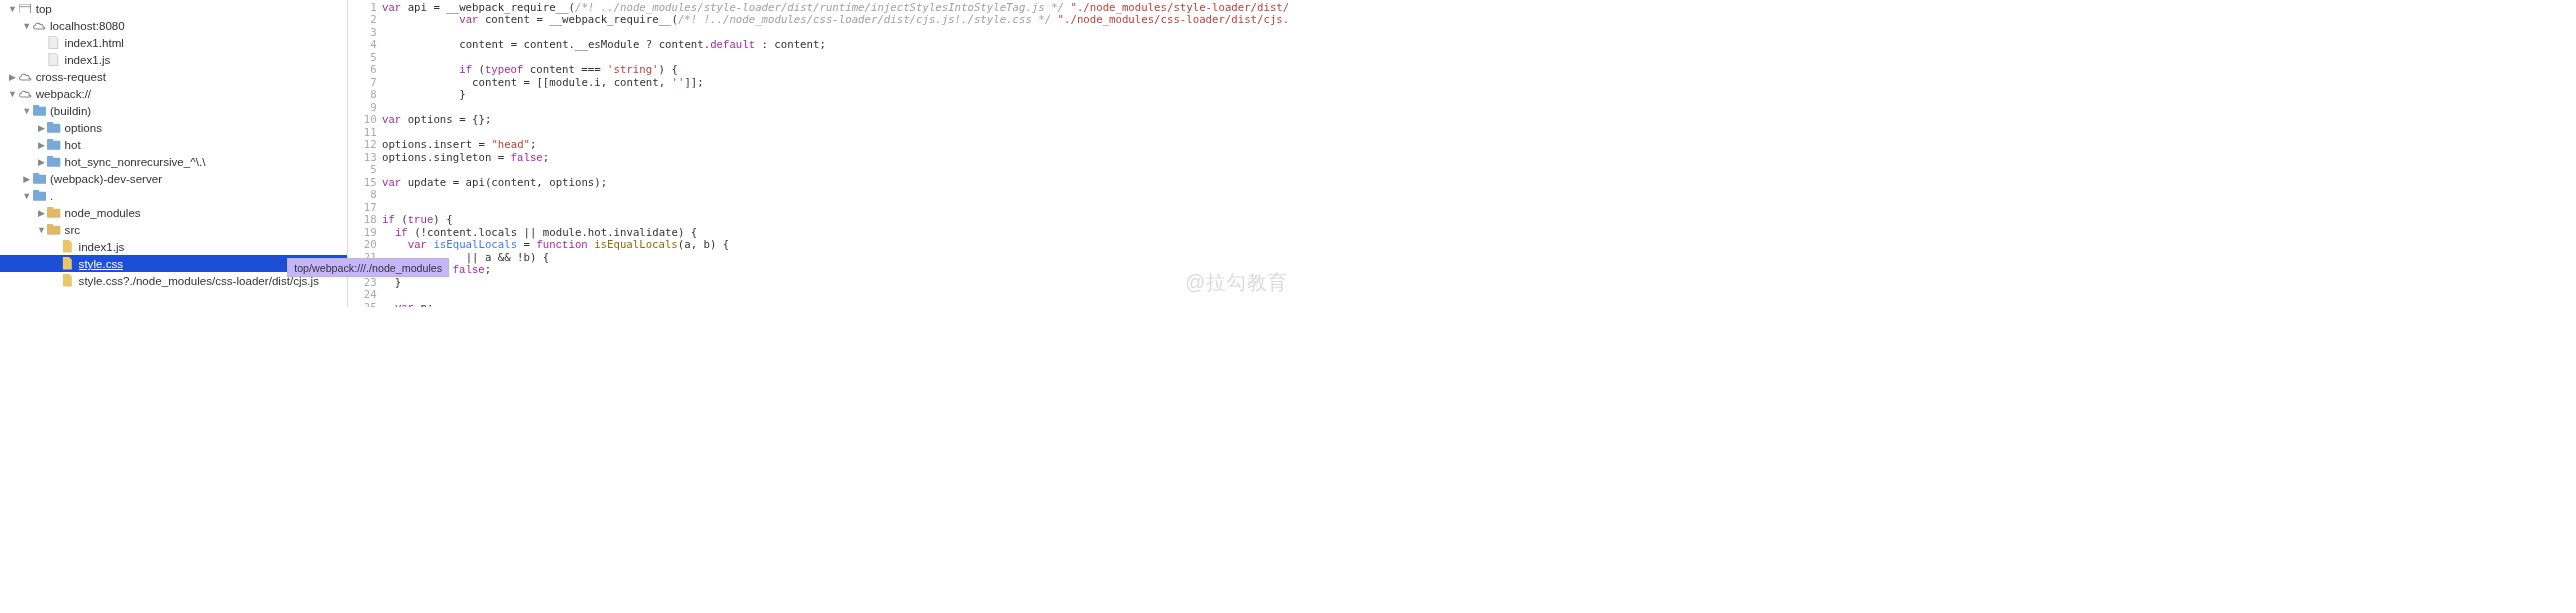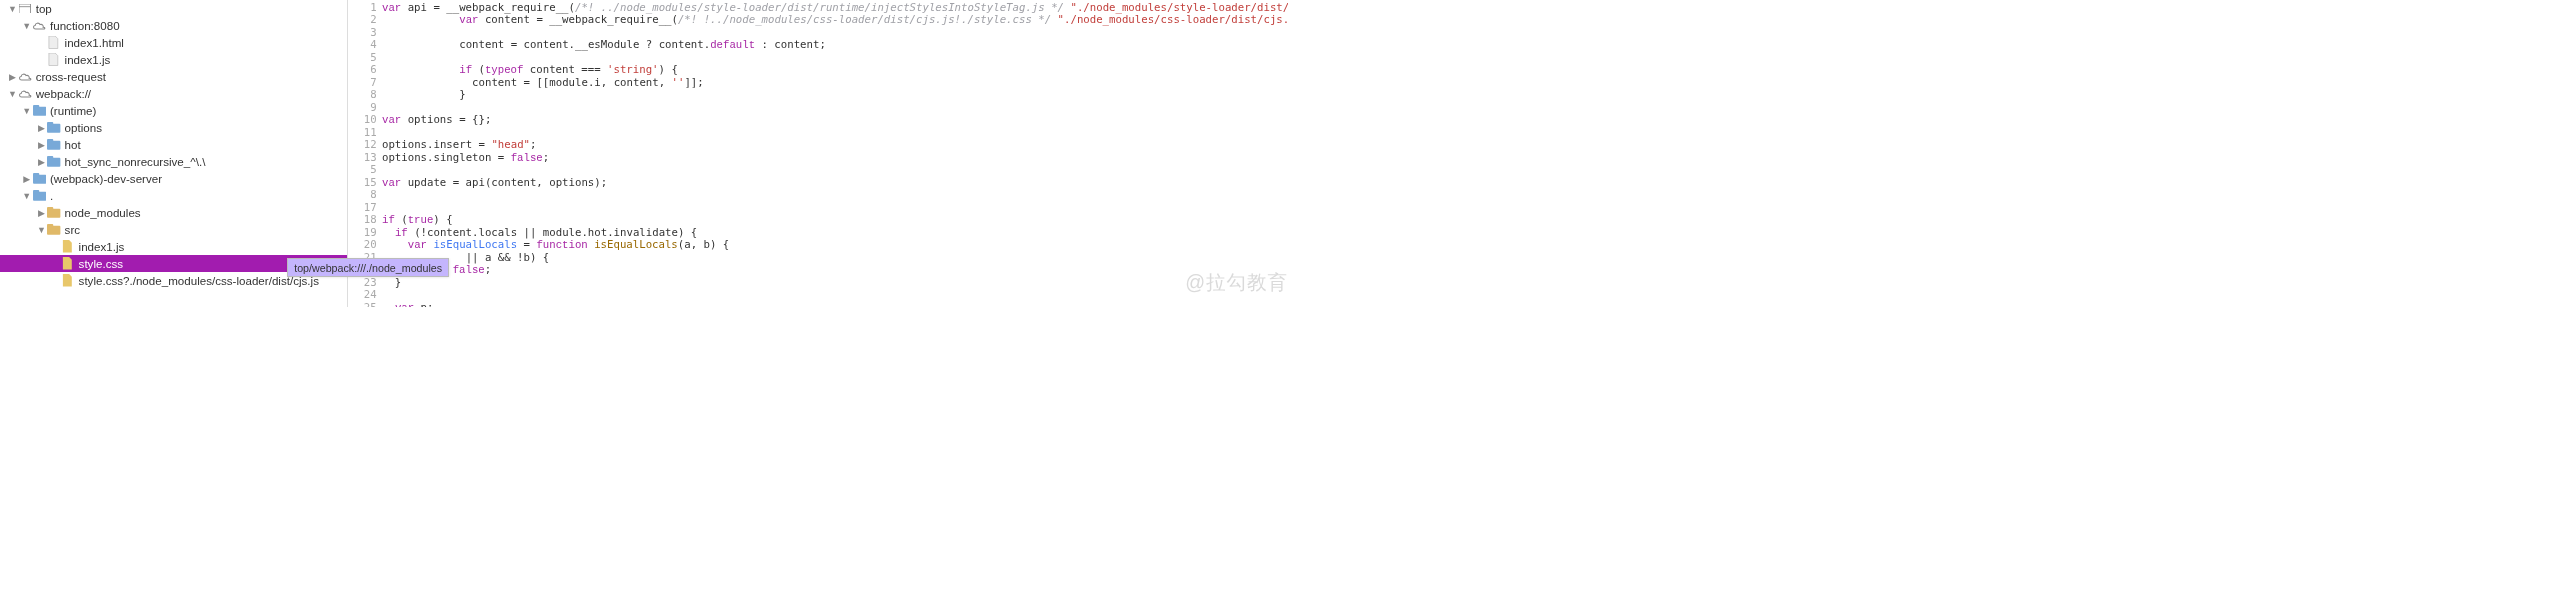--- a/index.html
+++ b/index.html
@@ -21,21 +21,21 @@
       user-select: none;
     }
     .tree-row {
       display: flex;
       align-items: center;
       height: 17px;
       padding-right: 7.1px;
       white-space: nowrap;
       cursor: default;
     }
-    .tree-row.selected { background: #a21caf; color: #fff; }
+    .tree-row.selected { background: #1d4ed8; color: #fff; text-decoration: underline; }
     .indent { display: inline-block; }
     .arrow {
       width: 10.7px;
       display: inline-flex;
       justify-content: center;
       align-items: center;
       color: #888;
       font-size: 9px;
     }
     .arrow.hidden { visibility: hidden; }
@@ -119,21 +119,21 @@
       <span class="label">top</span>
     </div>
     <div class="tree-row">
       <span class="indent" style="width: 21.4px;"></span>
       <span class="arrow">▼</span>
       <span class="node-icon">
         <svg width="14.3" height="9.8" viewBox="0 0 16 11">
           <path d="M4 9 C1 9 1 5 3.5 5 C3.5 2 8 1.5 9 4 C12 3 13 6 12.5 7 C15 7 15 9 13 9 Z" fill="none" stroke="#888" stroke-width="1.2"></path>
         </svg>
       </span>
-      <span class="label">function:8080</span>
+      <span class="label">localhost:8080</span>
     </div>
     <div class="tree-row">
       <span class="indent" style="width: 36px;"></span>
       <span class="arrow hidden">▶</span>
       <span class="node-icon">
         <svg width="10.7" height="12.5" viewBox="0 0 12 14">
           <path d="M1 0 L8 0 L11 3 L11 14 L1 14 Z" fill="#eee" stroke="#bbb" stroke-width="0.8"></path>
         </svg>
       </span>
       <span class="label">index1.html</span>
@@ -170,21 +170,21 @@
     </div>
     <div class="tree-row">
       <span class="indent" style="width: 21.4px;"></span>
       <span class="arrow">▼</span>
       <span class="node-icon">
         <svg width="13.4" height="10.7" viewBox="0 0 15 12">
           <rect x="0" y="2" width="15" height="10" rx="1" fill="#78a9d8"></rect>
           <rect x="0" y="0" width="7" height="4" rx="1" fill="#78a9d8"></rect>
         </svg>
       </span>
-      <span class="label">(runtime)</span>
+      <span class="label">(buildin)</span>
     </div>
     <div class="tree-row">
       <span class="indent" style="width: 36px;"></span>
       <span class="arrow">▶</span>
       <span class="node-icon">
         <svg width="13.4" height="10.7" viewBox="0 0 15 12">
           <rect x="0" y="2" width="15" height="10" rx="1" fill="#78a9d8"></rect>
           <rect x="0" y="0" width="7" height="4" rx="1" fill="#78a9d8"></rect>
         </svg>
       </span>

